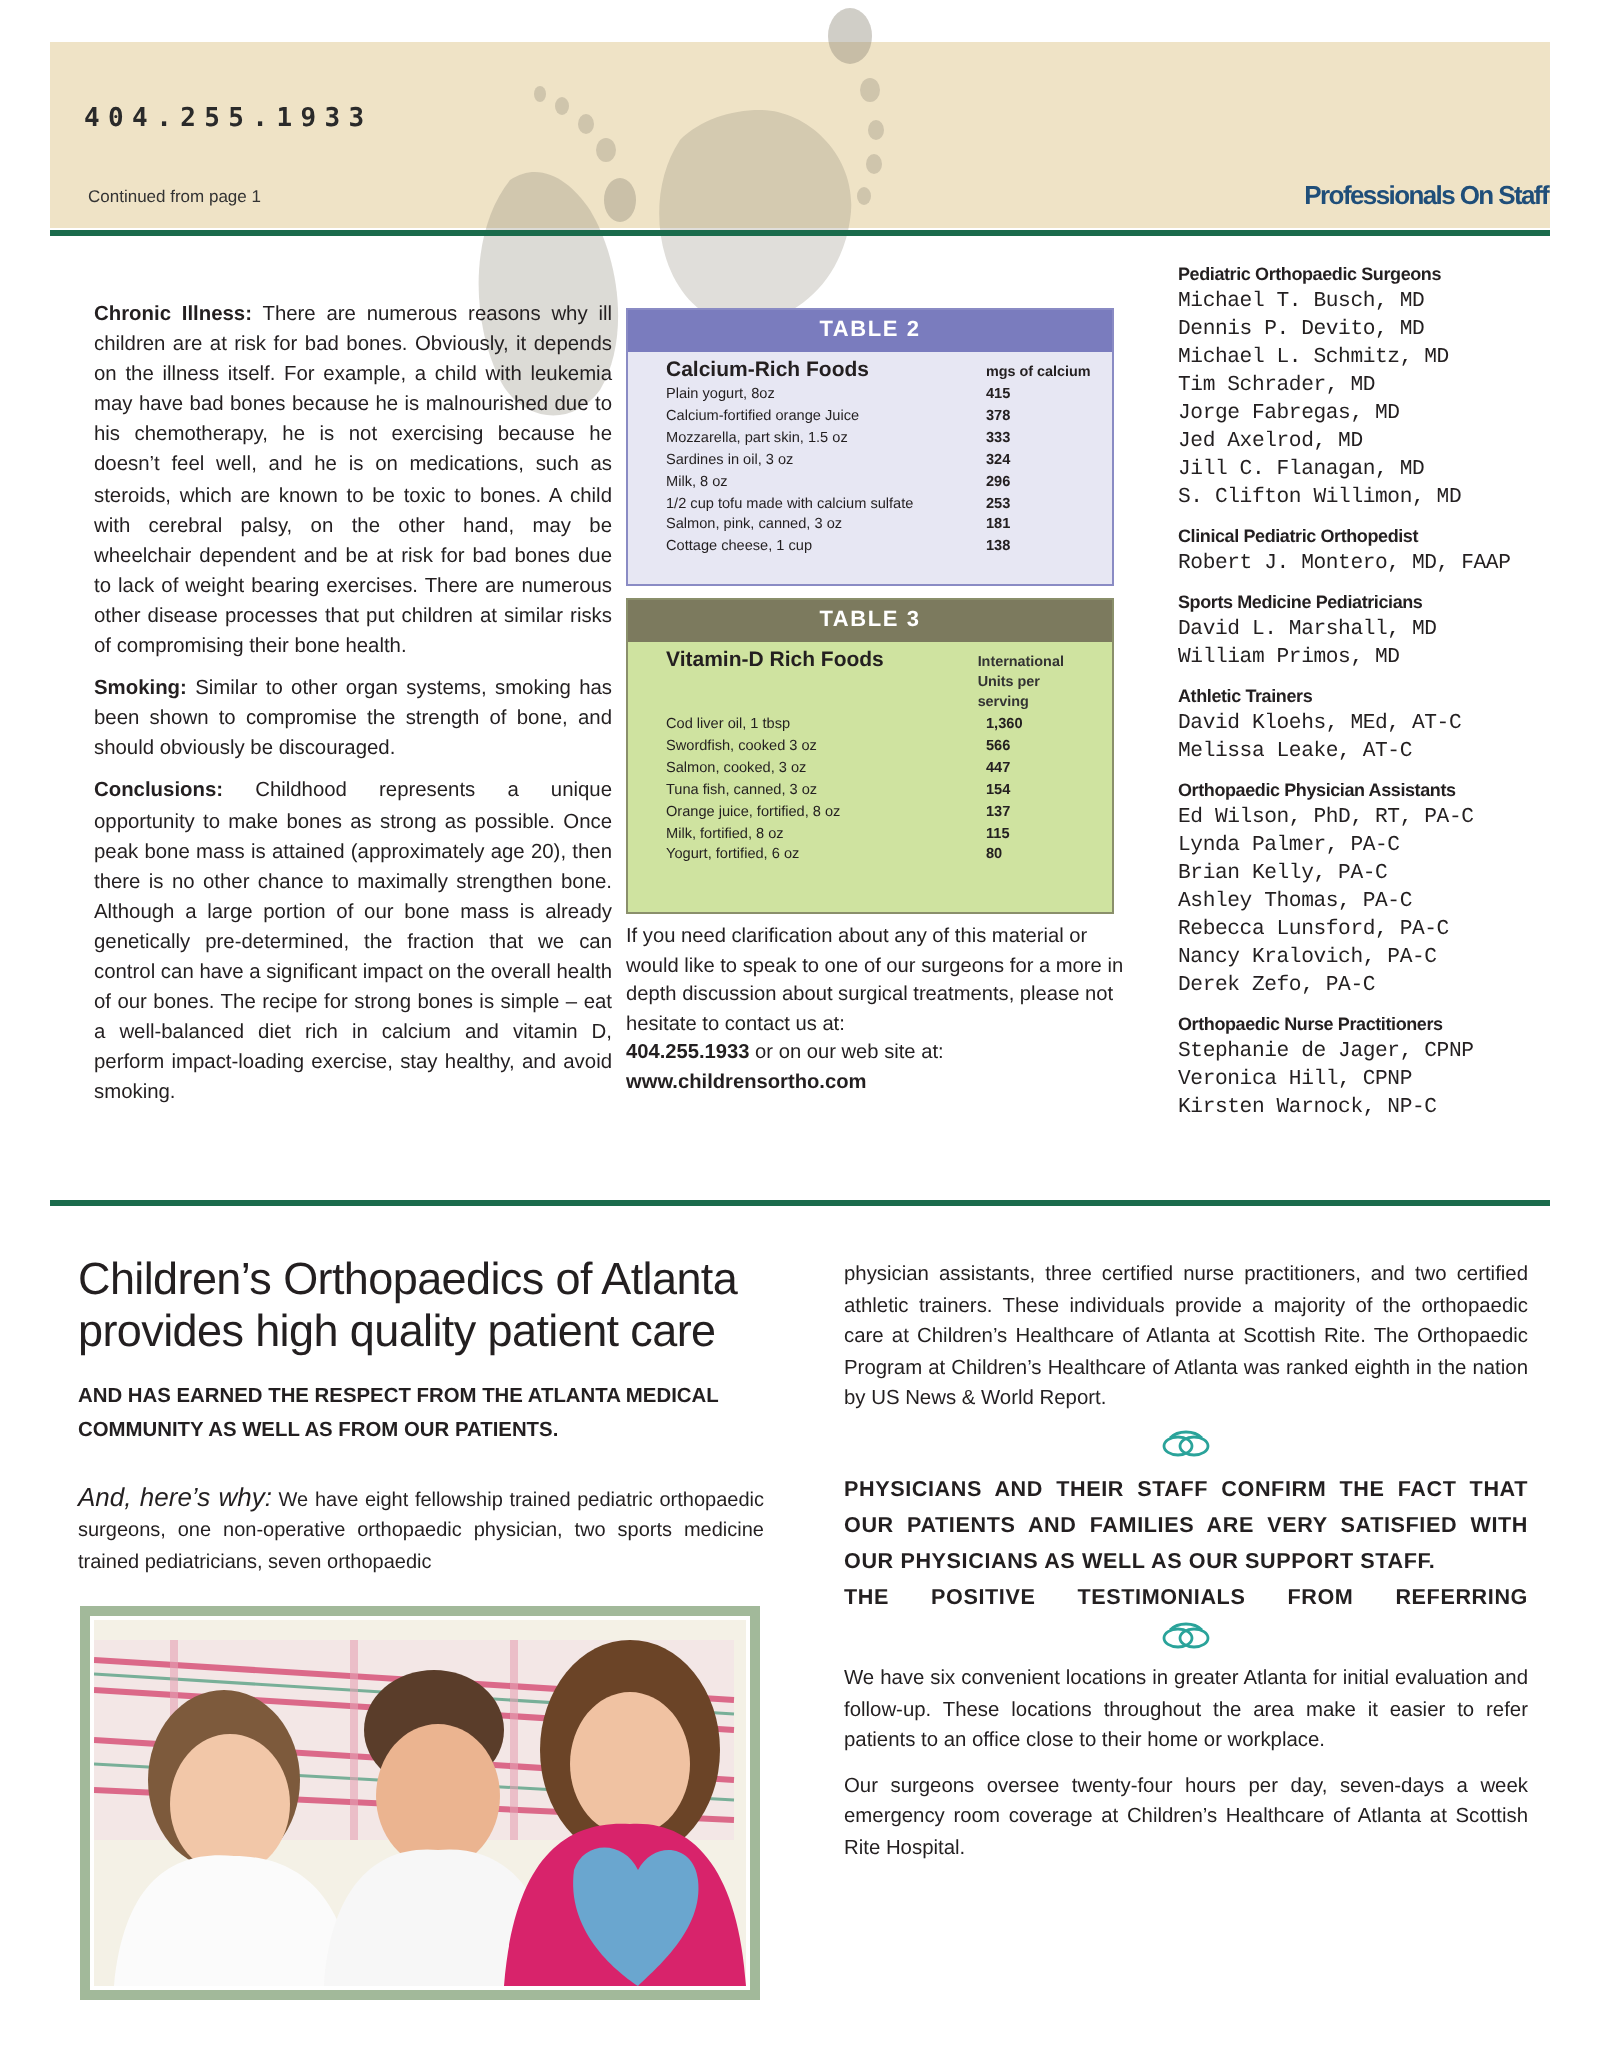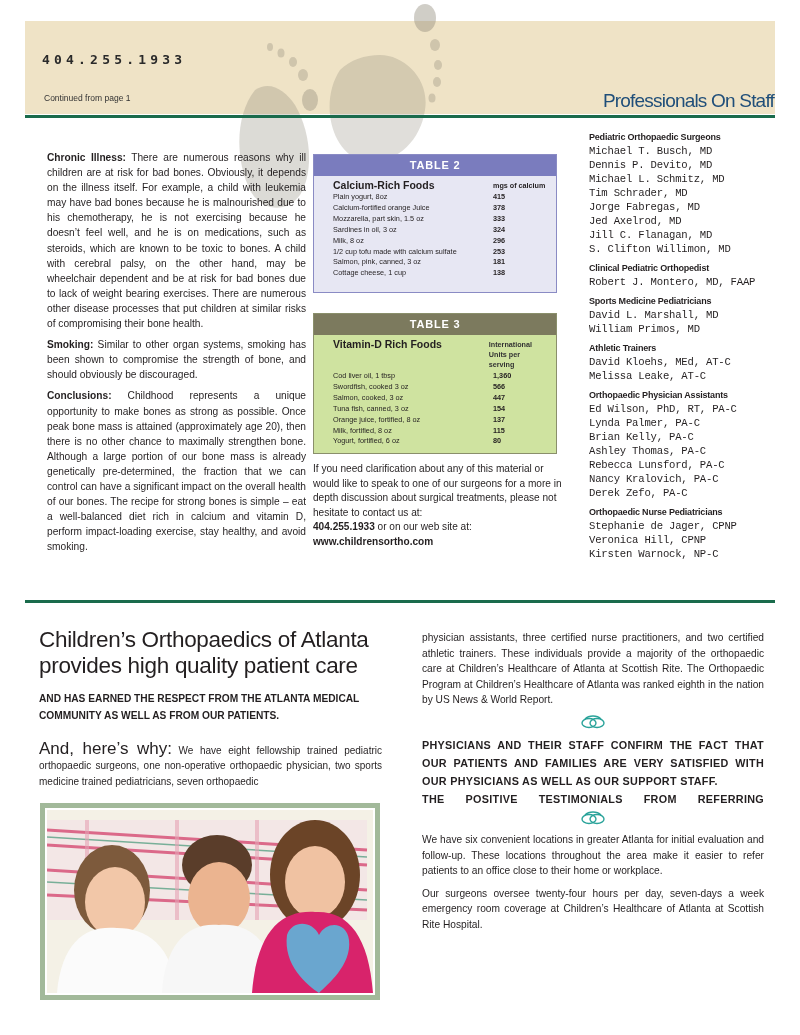--- a/index.html
+++ b/index.html
@@ -3,37 +3,37 @@
 <meta charset="utf-8">
 <style>
   * { box-sizing: border-box; margin: 0; padding: 0; }
   html, body { width: 800px; height: 1035px; background: #ffffff; overflow: hidden; }
   body { position: relative; font-family: "Liberation Sans", sans-serif; color: #231f20; }
 
   
   .header-band { position: absolute; left: 25px; top: 21px; width: 750px; height: 93px; background: #efe3c6; }
   .phone { position: absolute; left: 42px; top: 52px; font-size: 13px; font-weight: bold; letter-spacing: 4.2px; color: #2a2a2a; font-family: "DejaVu Sans Mono", monospace; }
   .continued { position: absolute; left: 44px; top: 93px; font-size: 8.5px; color: #333; font-family: "Liberation Sans", sans-serif; }
-  .prof-title { position: absolute; right: 26px; top: 90px; font-size: 19px; font-weight: normal; color: #1f4e79; letter-spacing: -0.8px; font-family: "Liberation Sans", sans-serif; }
+  .prof-title { position: absolute; right: 26px; top: 90px; font-size: 13px; font-weight: bold; color: #1f4e79; letter-spacing: -0.8px; font-family: "Liberation Sans", sans-serif; }
   .rule { position: absolute; left: 25px; width: 750px; height: 3px; background: #1a6b4c; }
   .rule.top { top: 115px; }
   .rule.mid { top: 600px; }
 
   
   .foot { position: absolute; opacity: 0.55; pointer-events: none; }
 
   
   .col-left { position: absolute; left: 31px; top: 150px; width: 259px; font-size: 10.2px; line-height: 15.1px; text-align: justify; color: #231f20; margin-left: 16px; }
   .col-left p { margin-bottom: 6px; }
   .col-left b { font-weight: bold; }
 
   
   .tbl { position: absolute; left: 313px; width: 244px; border: 1px solid; }
   .tbl2 { top: 154px; height: 139px; background: #e7e7f3; border-color: #8a8bc4; }
-  .tbl3 { top: 313px; height: 141px; background: #cfe3a0; border-color: #8a8f6b; }
+  .tbl3 { top: 299px; height: 158px; background: #cfe3a0; border-color: #8a8f6b; }
   .tbl-head { height: 21px; color: #fff; font-weight: bold; font-size: 11px; text-align: center; line-height: 21px; letter-spacing: 0.8px; }
   .tbl2 .tbl-head { background: #7a7cbe; }
   .tbl3 .tbl-head { background: #7c7a5e; }
   .tbl-inner { padding: 3px 10px 0 19px; }
   .tbl-cap { display: flex; align-items: flex-start; font-size: 10.5px; font-weight: bold; color: #231f20; margin-bottom: 1px; }
   .tbl-cap .c1 { width: 160px; }
   .tbl-cap .c2 { font-size: 7.2px; font-weight: bold; line-height: 10px; margin-top: 2px; }
   .tbl3 .tbl-cap .c2 { font-weight: bold; color: #333; }
   .tbl-row { display: flex; font-size: 7.3px; line-height: 10.9px; color: #231f20; }
   .tbl-row .c1 { width: 160px; white-space: nowrap; }
@@ -45,21 +45,21 @@
   
   .staff { position: absolute; left: 589px; top: 130px; width: 200px; color: #231f20; }
   .staff .grp-title { font-size: 9px; font-weight: bold; line-height: 14px; margin-top: 5px; letter-spacing: -0.2px; }
   .staff .grp-title:first-child { margin-top: 0; }
   .staff .name { font-size: 10.6px; line-height: 14px; letter-spacing: -0.2px; font-family: Liberation Mono, monospace; }
 
   
   .bottom-title { position: absolute; left: 39px; top: 627px; width: 360px; font-size: 22.5px; line-height: 26px; color: #231f20; letter-spacing: -0.3px; }
   .bottom-sub { position: absolute; left: 39px; top: 690px; width: 360px; font-size: 10.2px; font-weight: bold; line-height: 17px; color: #231f20; }
   .bottom-intro { position: absolute; left: 39px; top: 741px; width: 343px; font-size: 10px; line-height: 15.4px; text-align: justify; color: #231f20; }
-  .bottom-intro .lead { font-size: 17px; font-weight: normal; }
+  .bottom-intro .lead { font-size: 13px; font-weight: normal; font-style: italic; }
   .photo-frame { position: absolute; left: 40px; top: 803px; width: 340px; height: 197px; background: #a2b99a; padding: 5px; }
   .photo { width: 100%; height: 100%; border: 2px solid #fff; overflow: hidden; position: relative; background: #f3f0e2; }
 
   .col-right { position: absolute; left: 422px; top: 630px; width: 342px; font-size: 10.2px; line-height: 15.6px; color: #231f20; text-align: justify; }
   .col-right p { margin-bottom: 7px; }
   .ornament { text-align: center; height: 16px; margin: 3px 0 5px; }
   .caps { font-weight: bold; font-size: 10.8px; line-height: 18px; letter-spacing: 0.3px; text-align: justify; text-align-last: left; }
   .caps-first { text-align-last: justify; }
   .final { font-weight: bold; font-size: 10.6px; line-height: 16px; margin-top: 14px; }
 </style>
@@ -209,21 +209,21 @@
     <div class="name">David Kloehs, MEd, AT-C</div>
     <div class="name">Melissa Leake, AT-C</div>
     <div class="grp-title">Orthopaedic Physician Assistants</div>
     <div class="name">Ed Wilson, PhD, RT, PA-C</div>
     <div class="name">Lynda Palmer, PA-C</div>
     <div class="name">Brian Kelly, PA-C</div>
     <div class="name">Ashley Thomas, PA-C</div>
     <div class="name">Rebecca Lunsford, PA-C</div>
     <div class="name">Nancy Kralovich, PA-C</div>
     <div class="name">Derek Zefo, PA-C</div>
-    <div class="grp-title">Orthopaedic Nurse Pediatricians</div>
+    <div class="grp-title">Orthopaedic Nurse Practitioners</div>
     <div class="name">Stephanie de Jager, CPNP</div>
     <div class="name">Veronica Hill, CPNP</div>
     <div class="name">Kirsten Warnock, NP-C</div>
   </div>
 
 <div class="rule mid"></div>
 
 <div class="bottom-title">
   <div>Children’s Orthopaedics of Atlanta</div>
   <div>provides high quality patient care</div>

